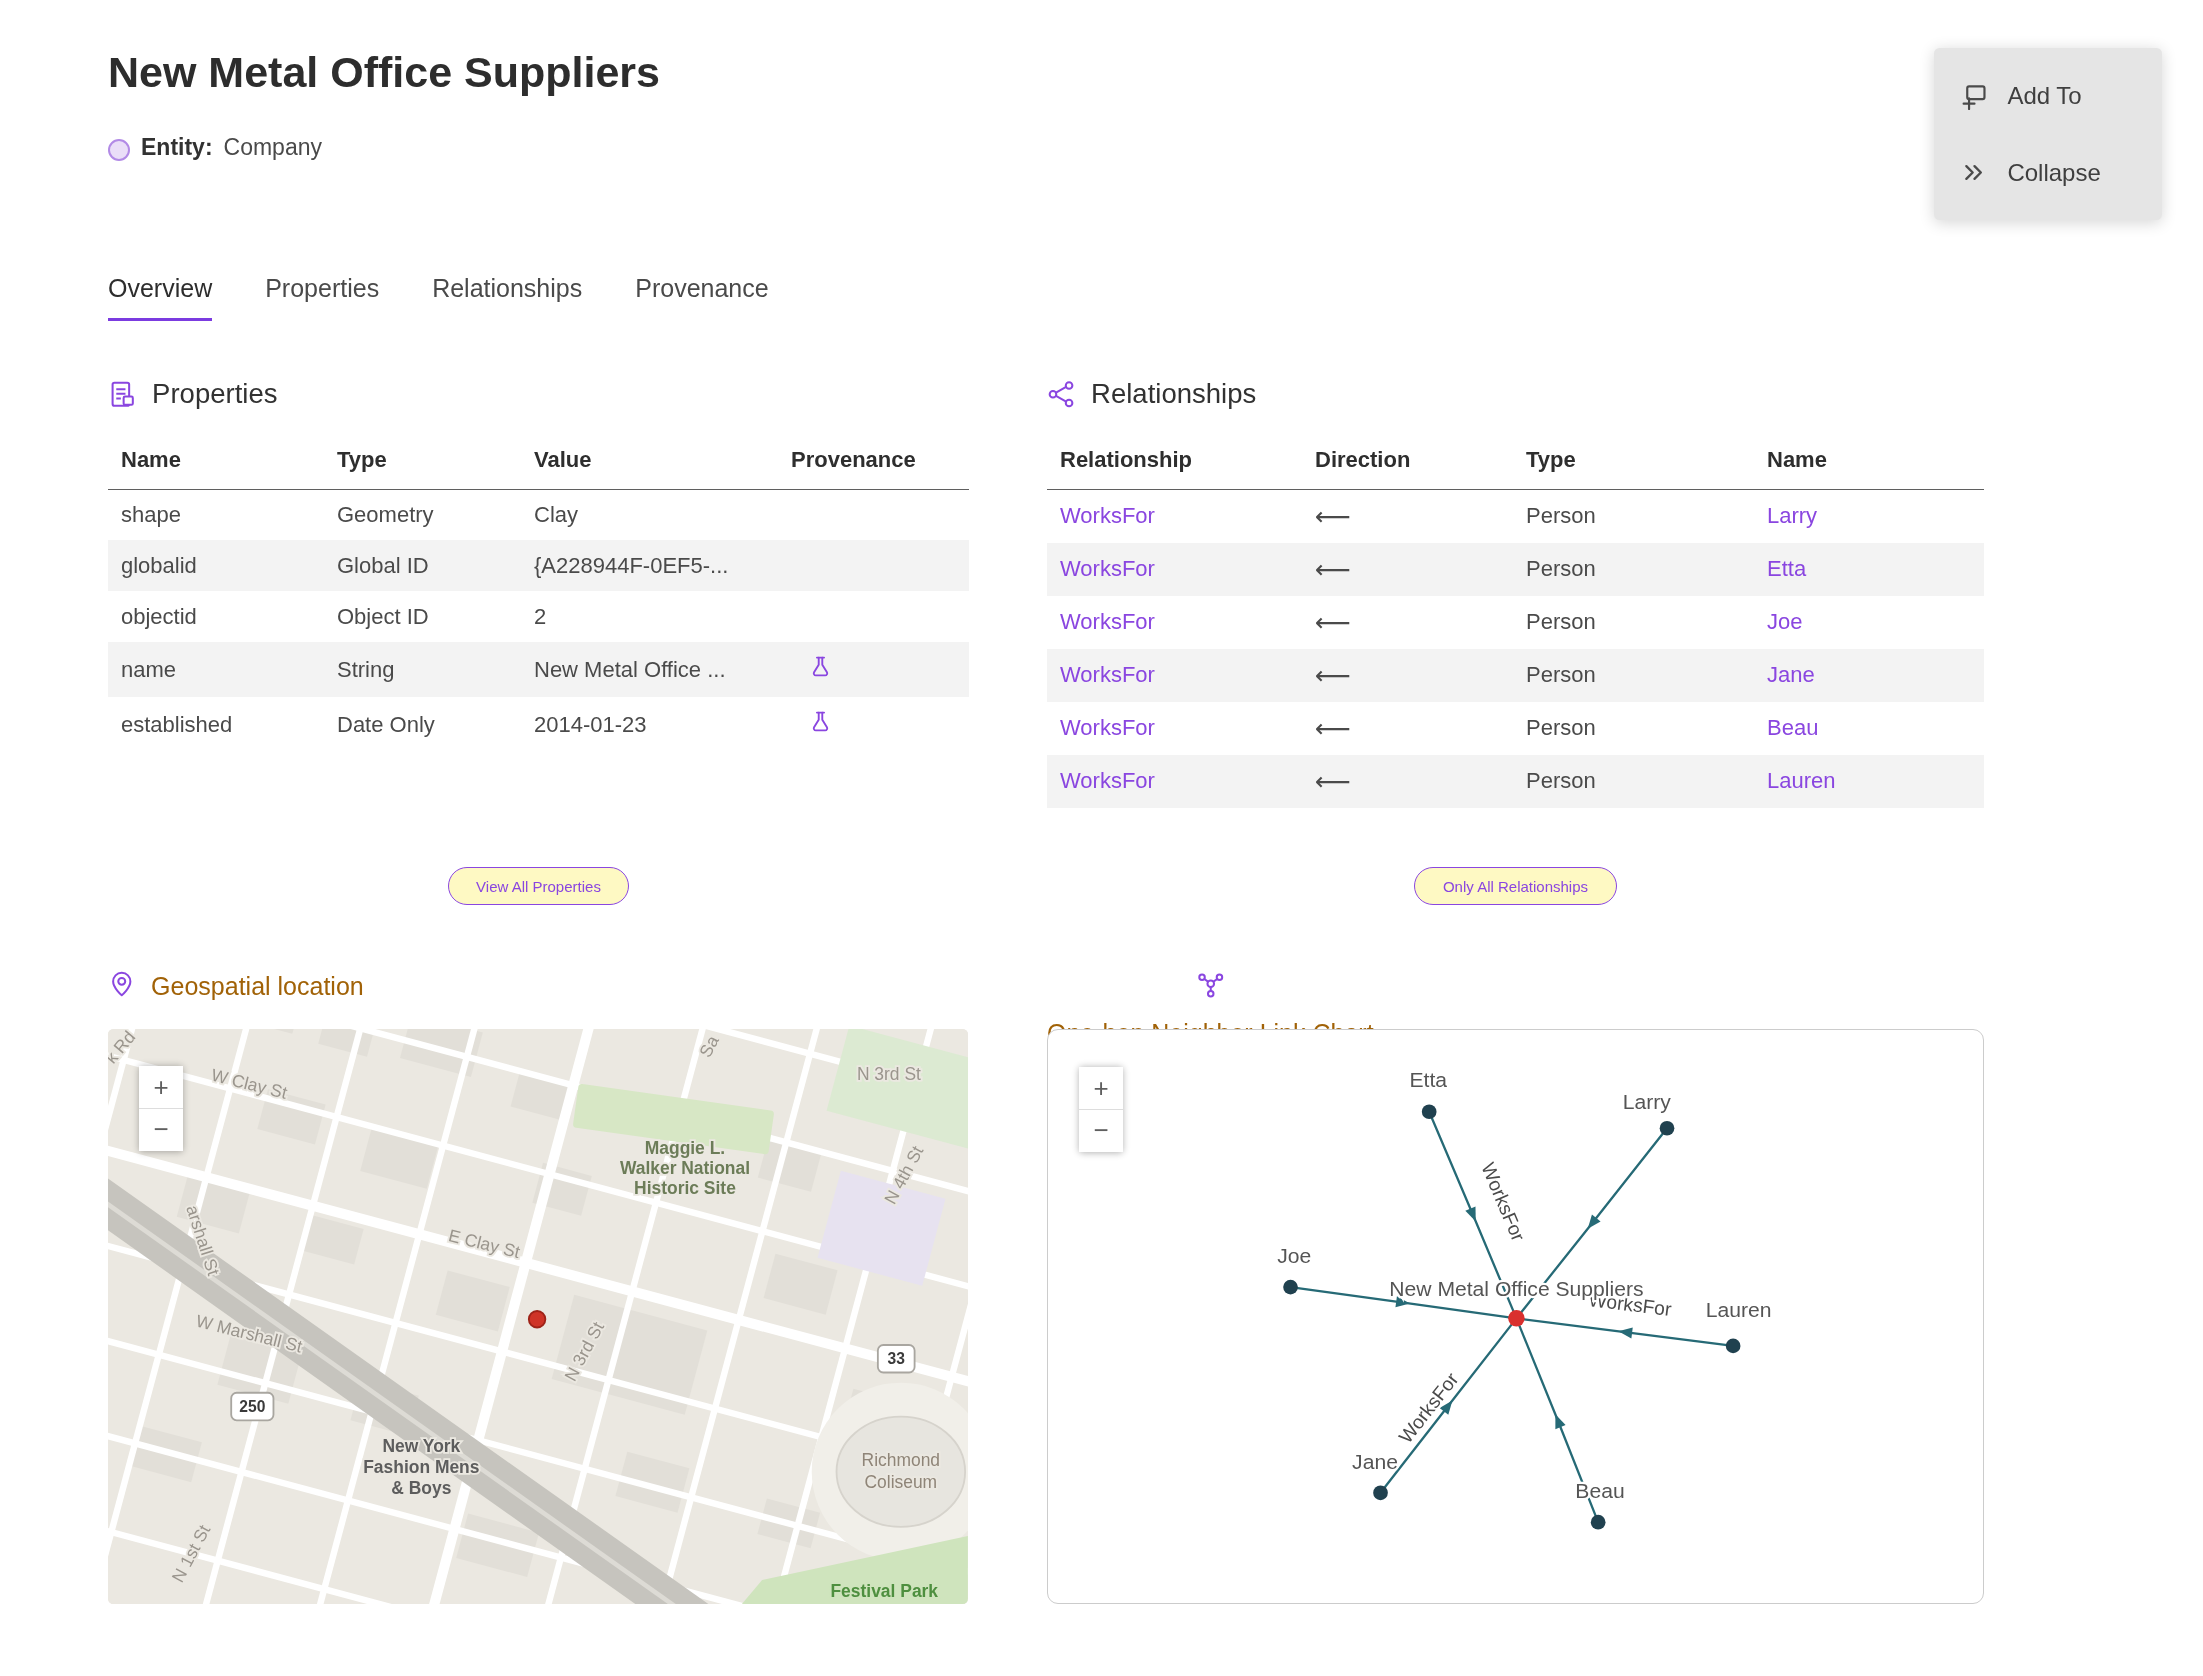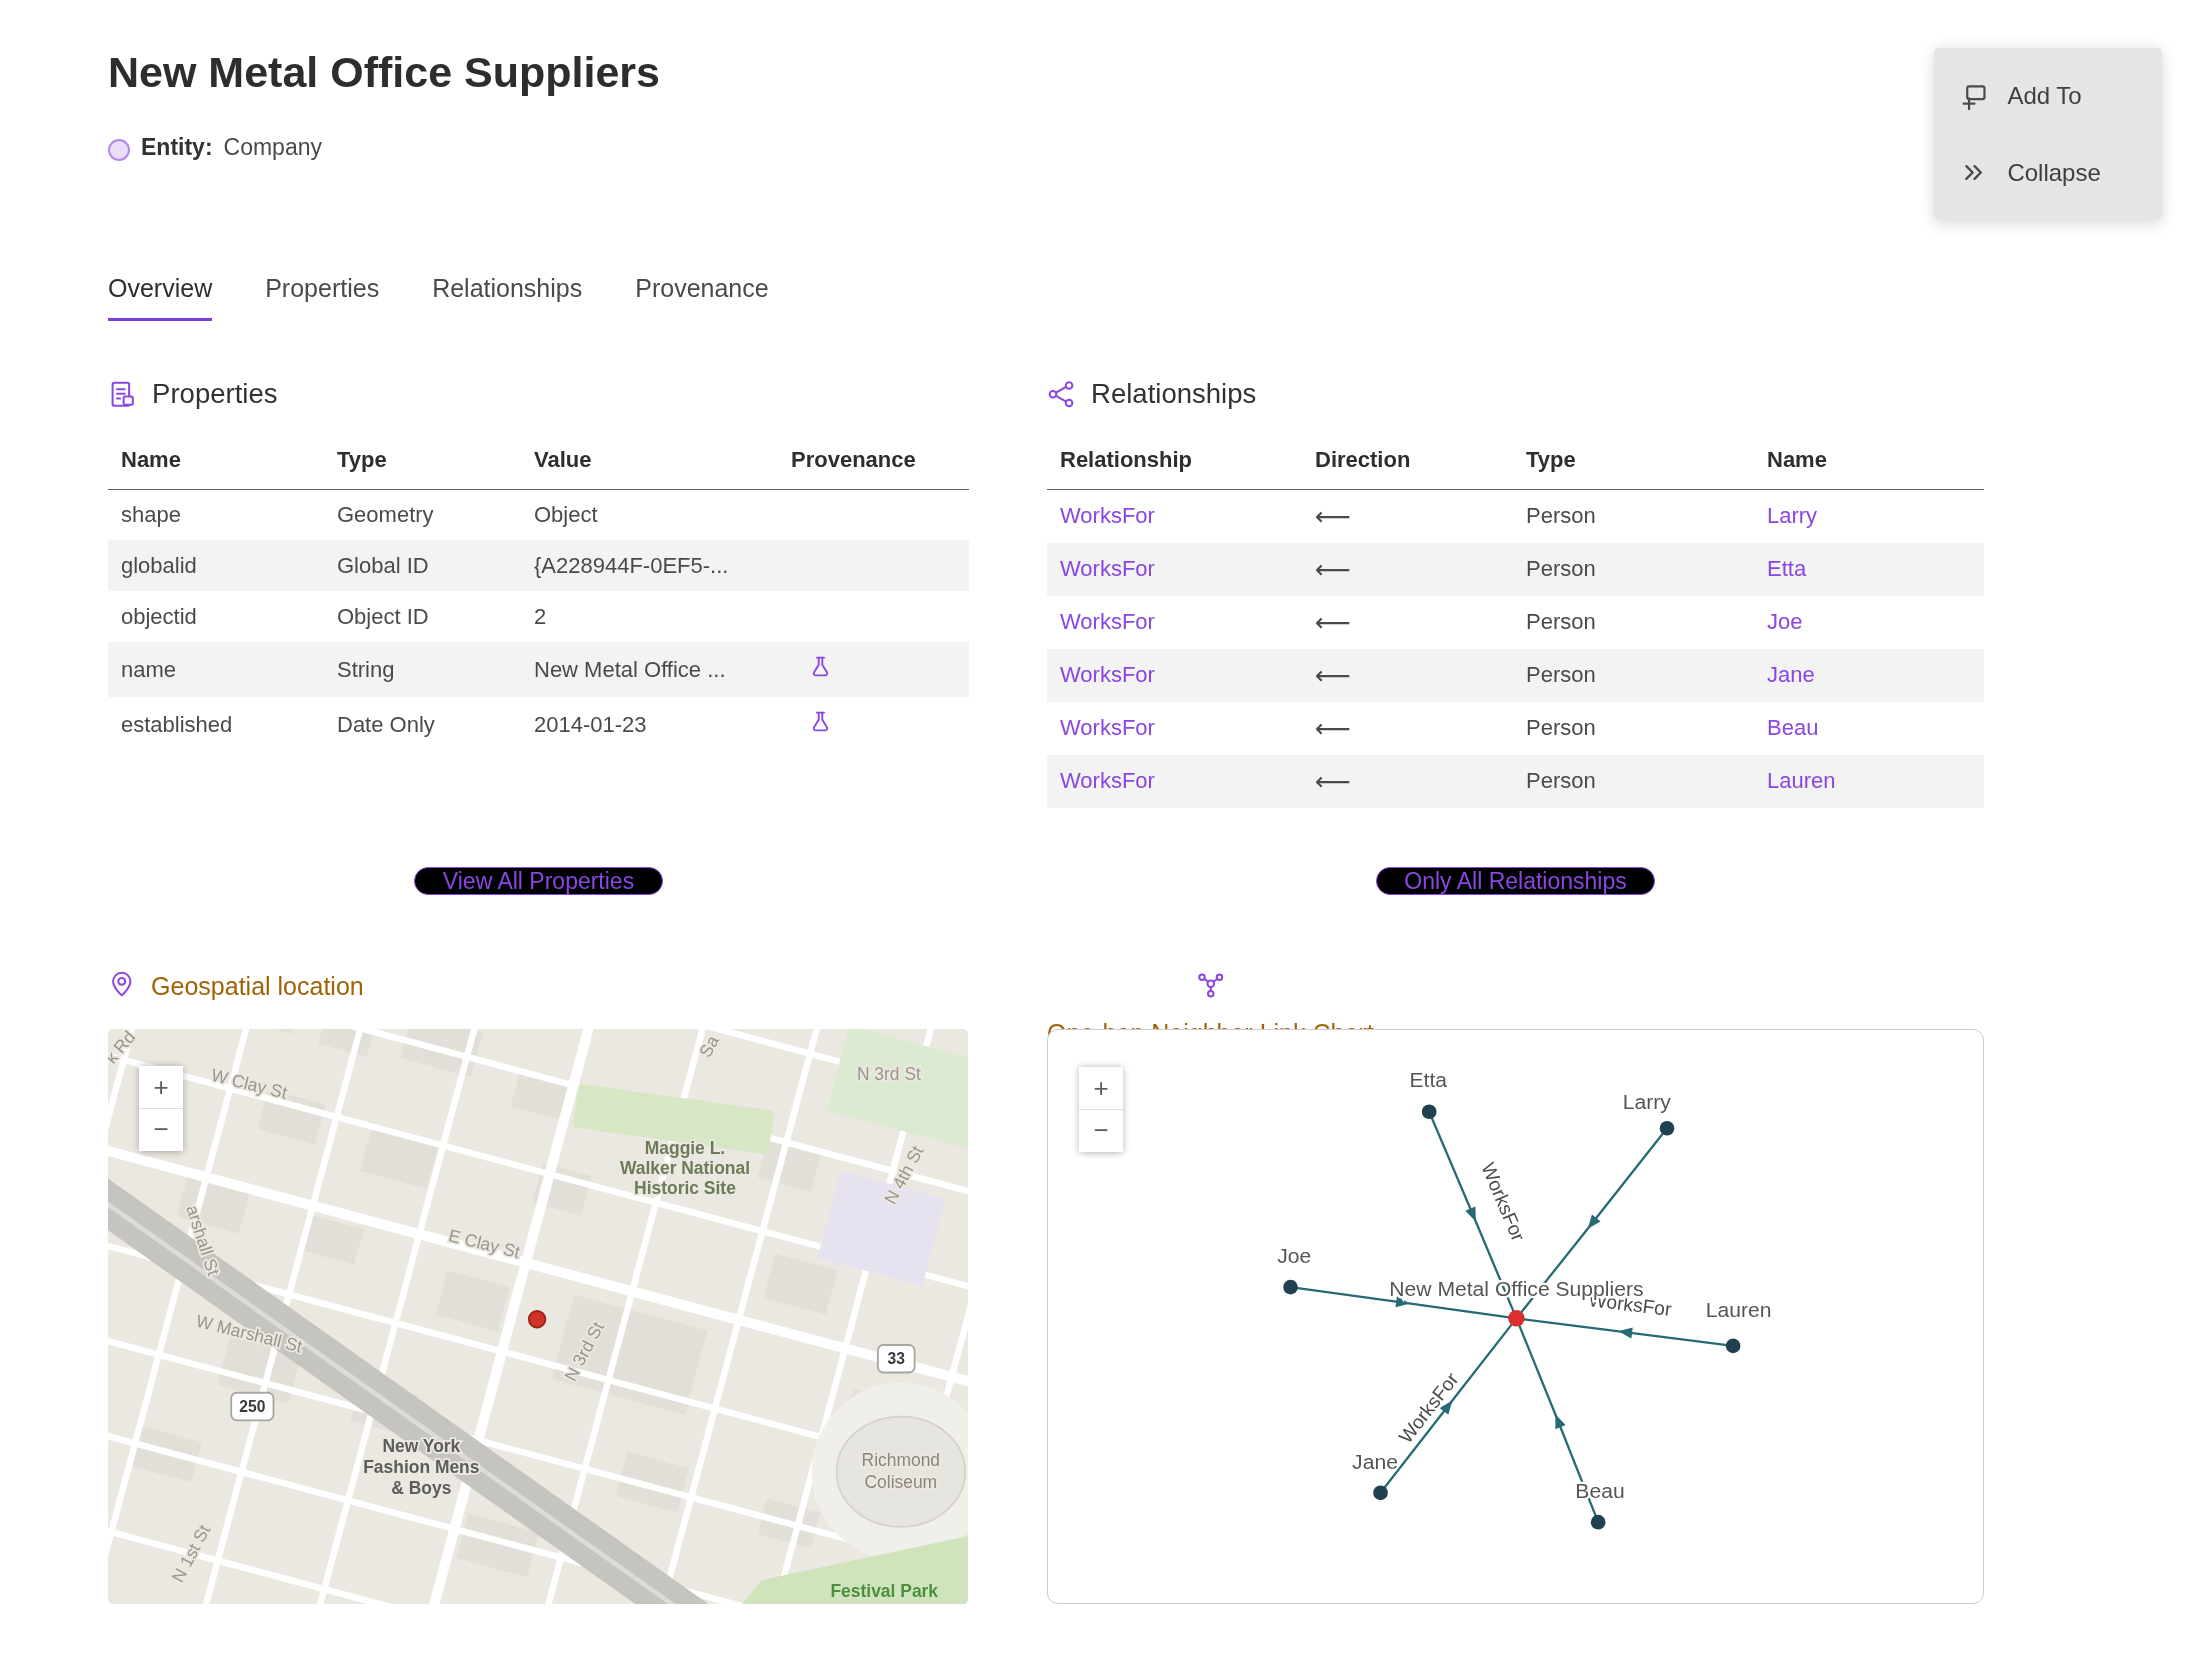--- a/index.html
+++ b/index.html
@@ -40,22 +40,22 @@
   table.tbl td { padding:12px 9.2px 12px 13px; color:#4a4a4a; height:51px; }
   tr.alt { background:#f3f3f3; }
   .link { color:#8a46e0; cursor:pointer; text-decoration:none; }
   td.dir { font-family:"DejaVu Sans", sans-serif; font-size:25px; color:#323232; }
   .prov-ic { display:inline-block; margin-left:16.5px; }
 
   
   .btn-row { text-align:center; }
   #btn-left { left:108px; top:867px; width:861px; }
   #btn-right { left:1047px; top:867px; width:937px; }
-  .pill { display:inline-flex; align-items:center; justify-content:center; height:28px; padding:0 27.5px;
-    border:1.8px solid #8a46e0; border-radius:26px; color:#8a46e0; font-size:23px; background:#000000; cursor:pointer; }
+  .pill { display:inline-flex; align-items:center; justify-content:center; height:38px; padding:0 27.5px;
+    border:1.8px solid #8a46e0; border-radius:26px; color:#8a46e0; font-size:15px; background:#fef9c3; cursor:pointer; }
 
   
   #map-header { left:108px; top:970px; }
   #chart-header { left:1047px; top:970px;flex-direction:column; }
   #map-box { left:108px; top:1029px; width:860px; height:575px; border-radius:5.5px; overflow:hidden; background:#ebe8e1; }
   #chart-box { left:1047px; top:1029px; width:937px; height:575px; border:0.9px solid #cccccc; border-radius:11px; background:#fff; overflow:hidden; }
 
   
   .zoom { position:absolute; left:31px; top:37px; width:44px; background:#fff; border-radius:3.7px;
     box-shadow:0 0.9px 7.3px rgba(0,0,0,.3); display:flex; flex-direction:column; z-index:5; }
@@ -134,21 +134,21 @@
         <th>Name</th>
         <th>Type</th>
         <th>Value</th>
         <th>Provenance</th>
       </tr>
     </thead>
     <tbody>
       <tr>
         <td>shape</td>
         <td>Geometry</td>
-        <td>Object</td>
+        <td>Clay</td>
         <td></td>
       </tr>
       <tr class="alt">
         <td>globalid</td>
         <td>Global ID</td>
         <td>{A228944F-0EF5-...</td>
         <td></td>
       </tr>
       <tr>
         <td>objectid</td>

